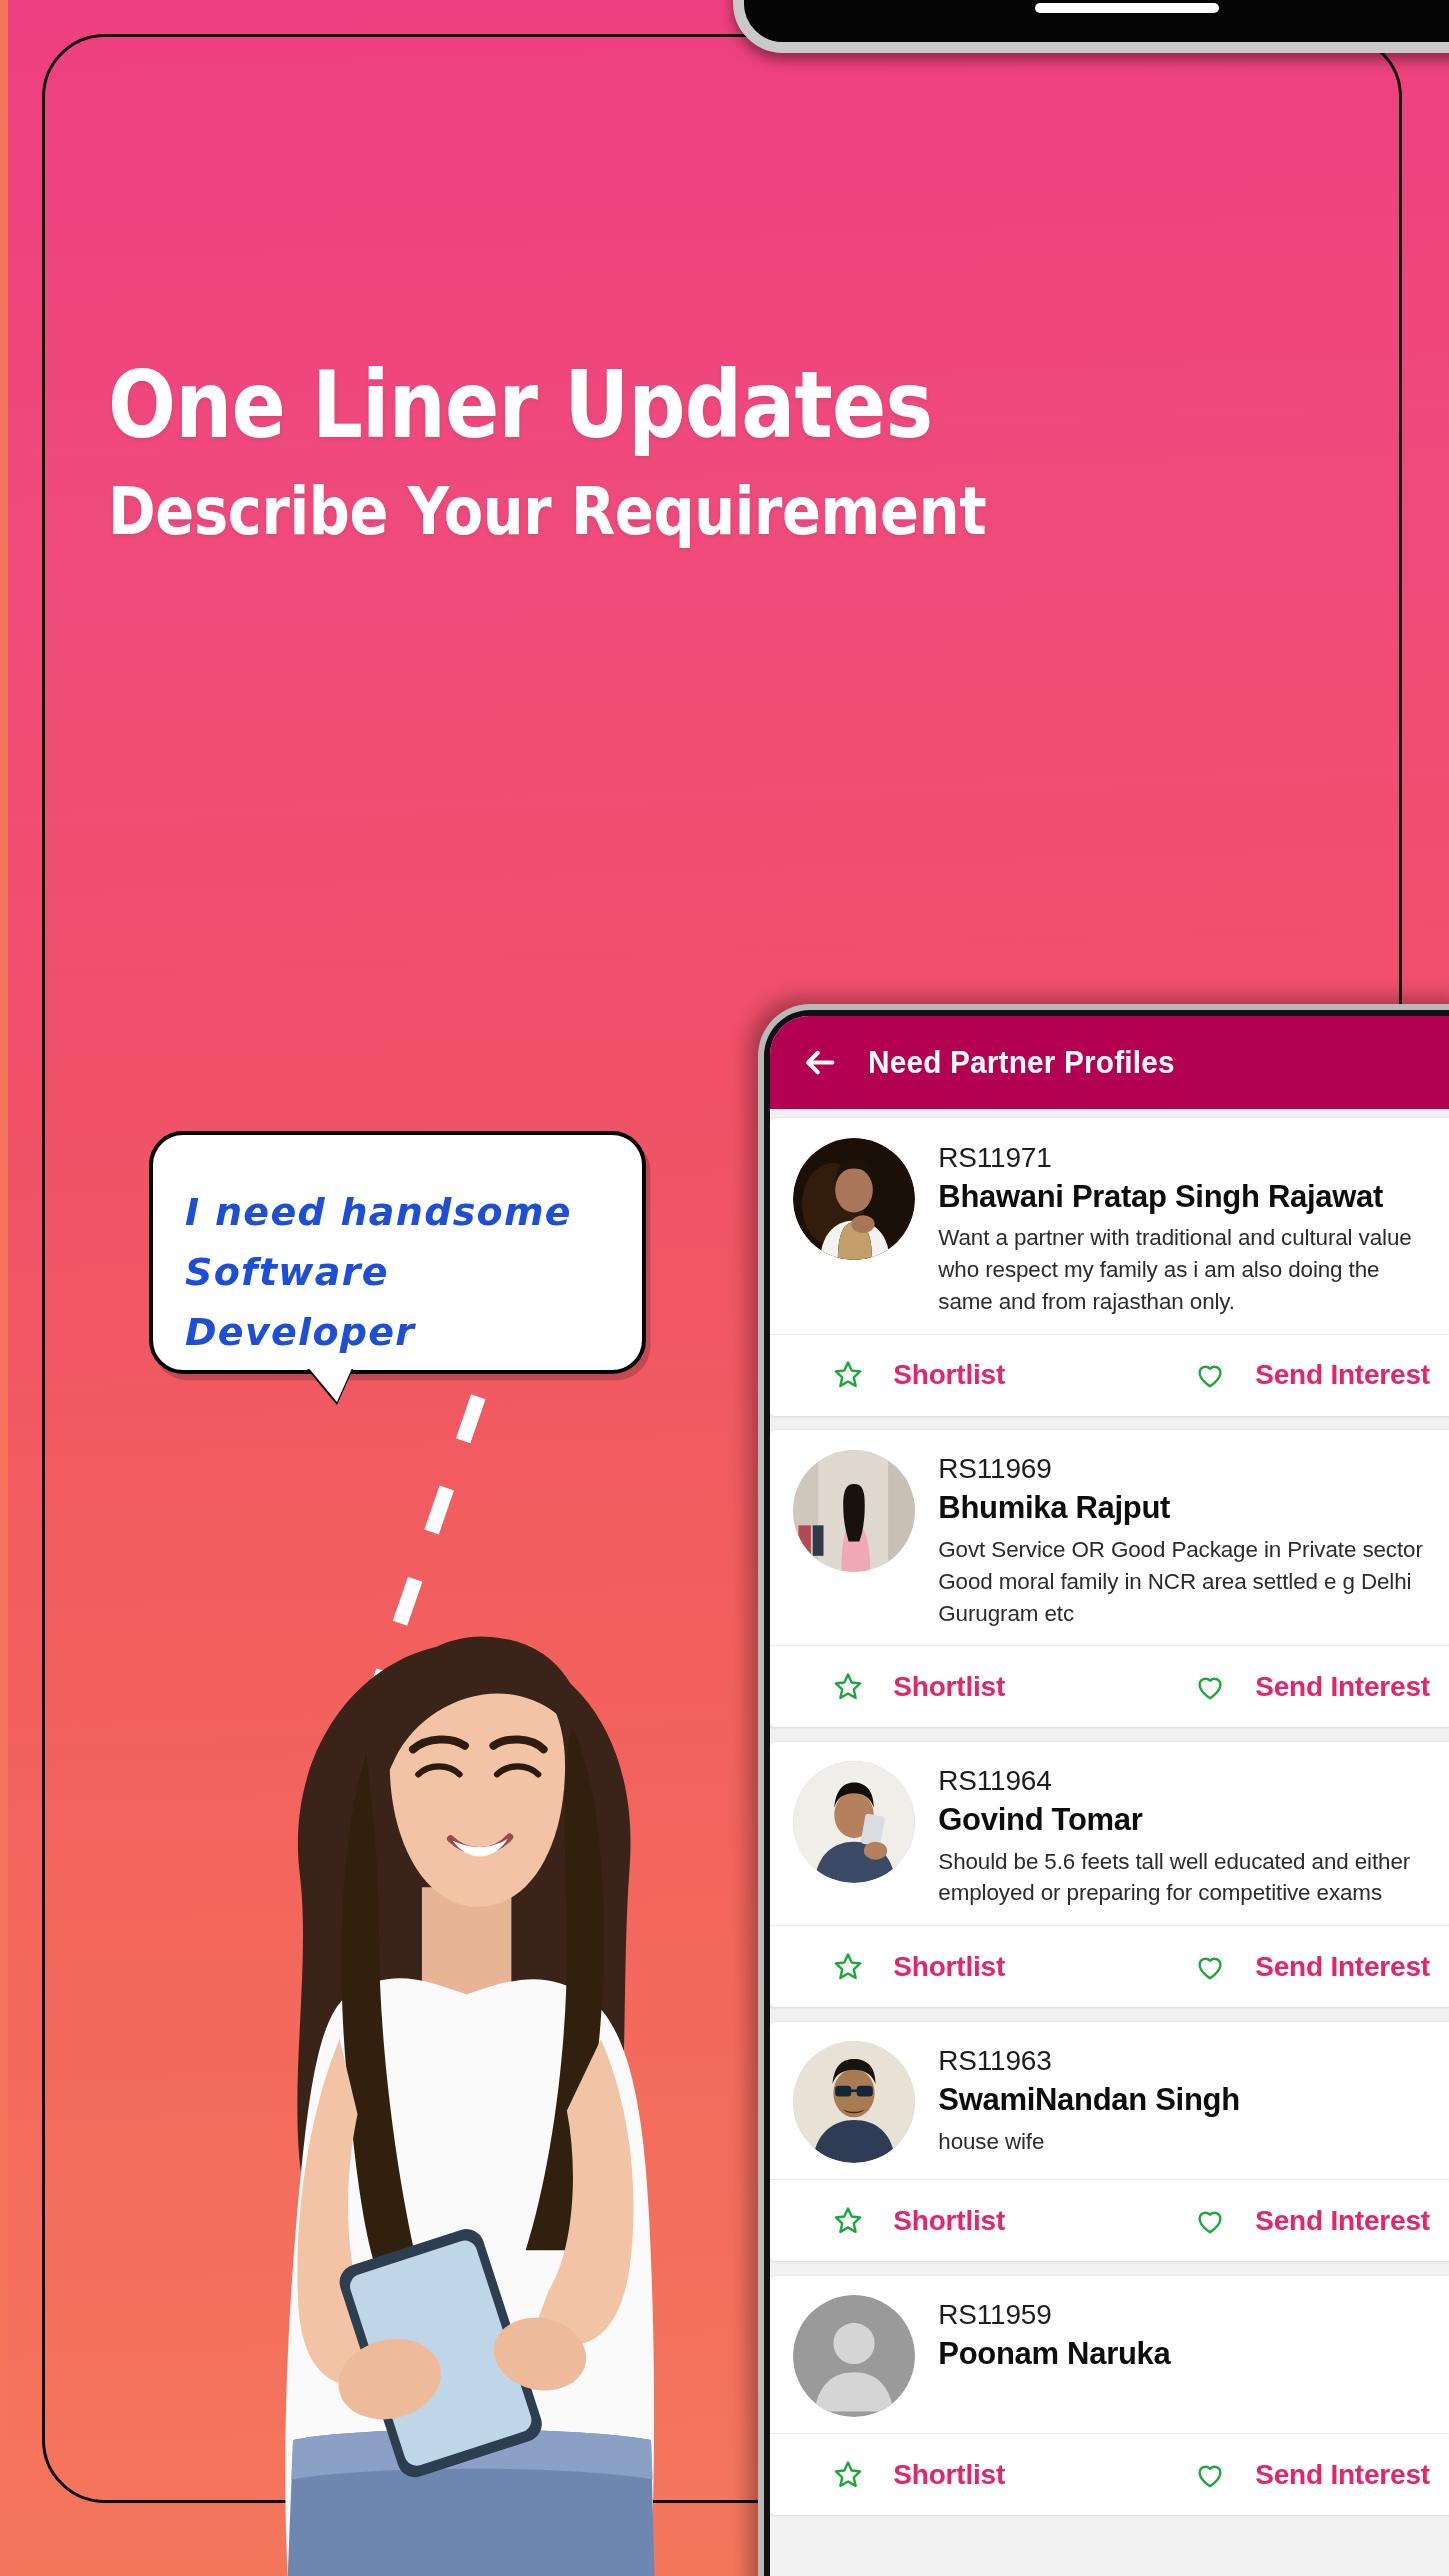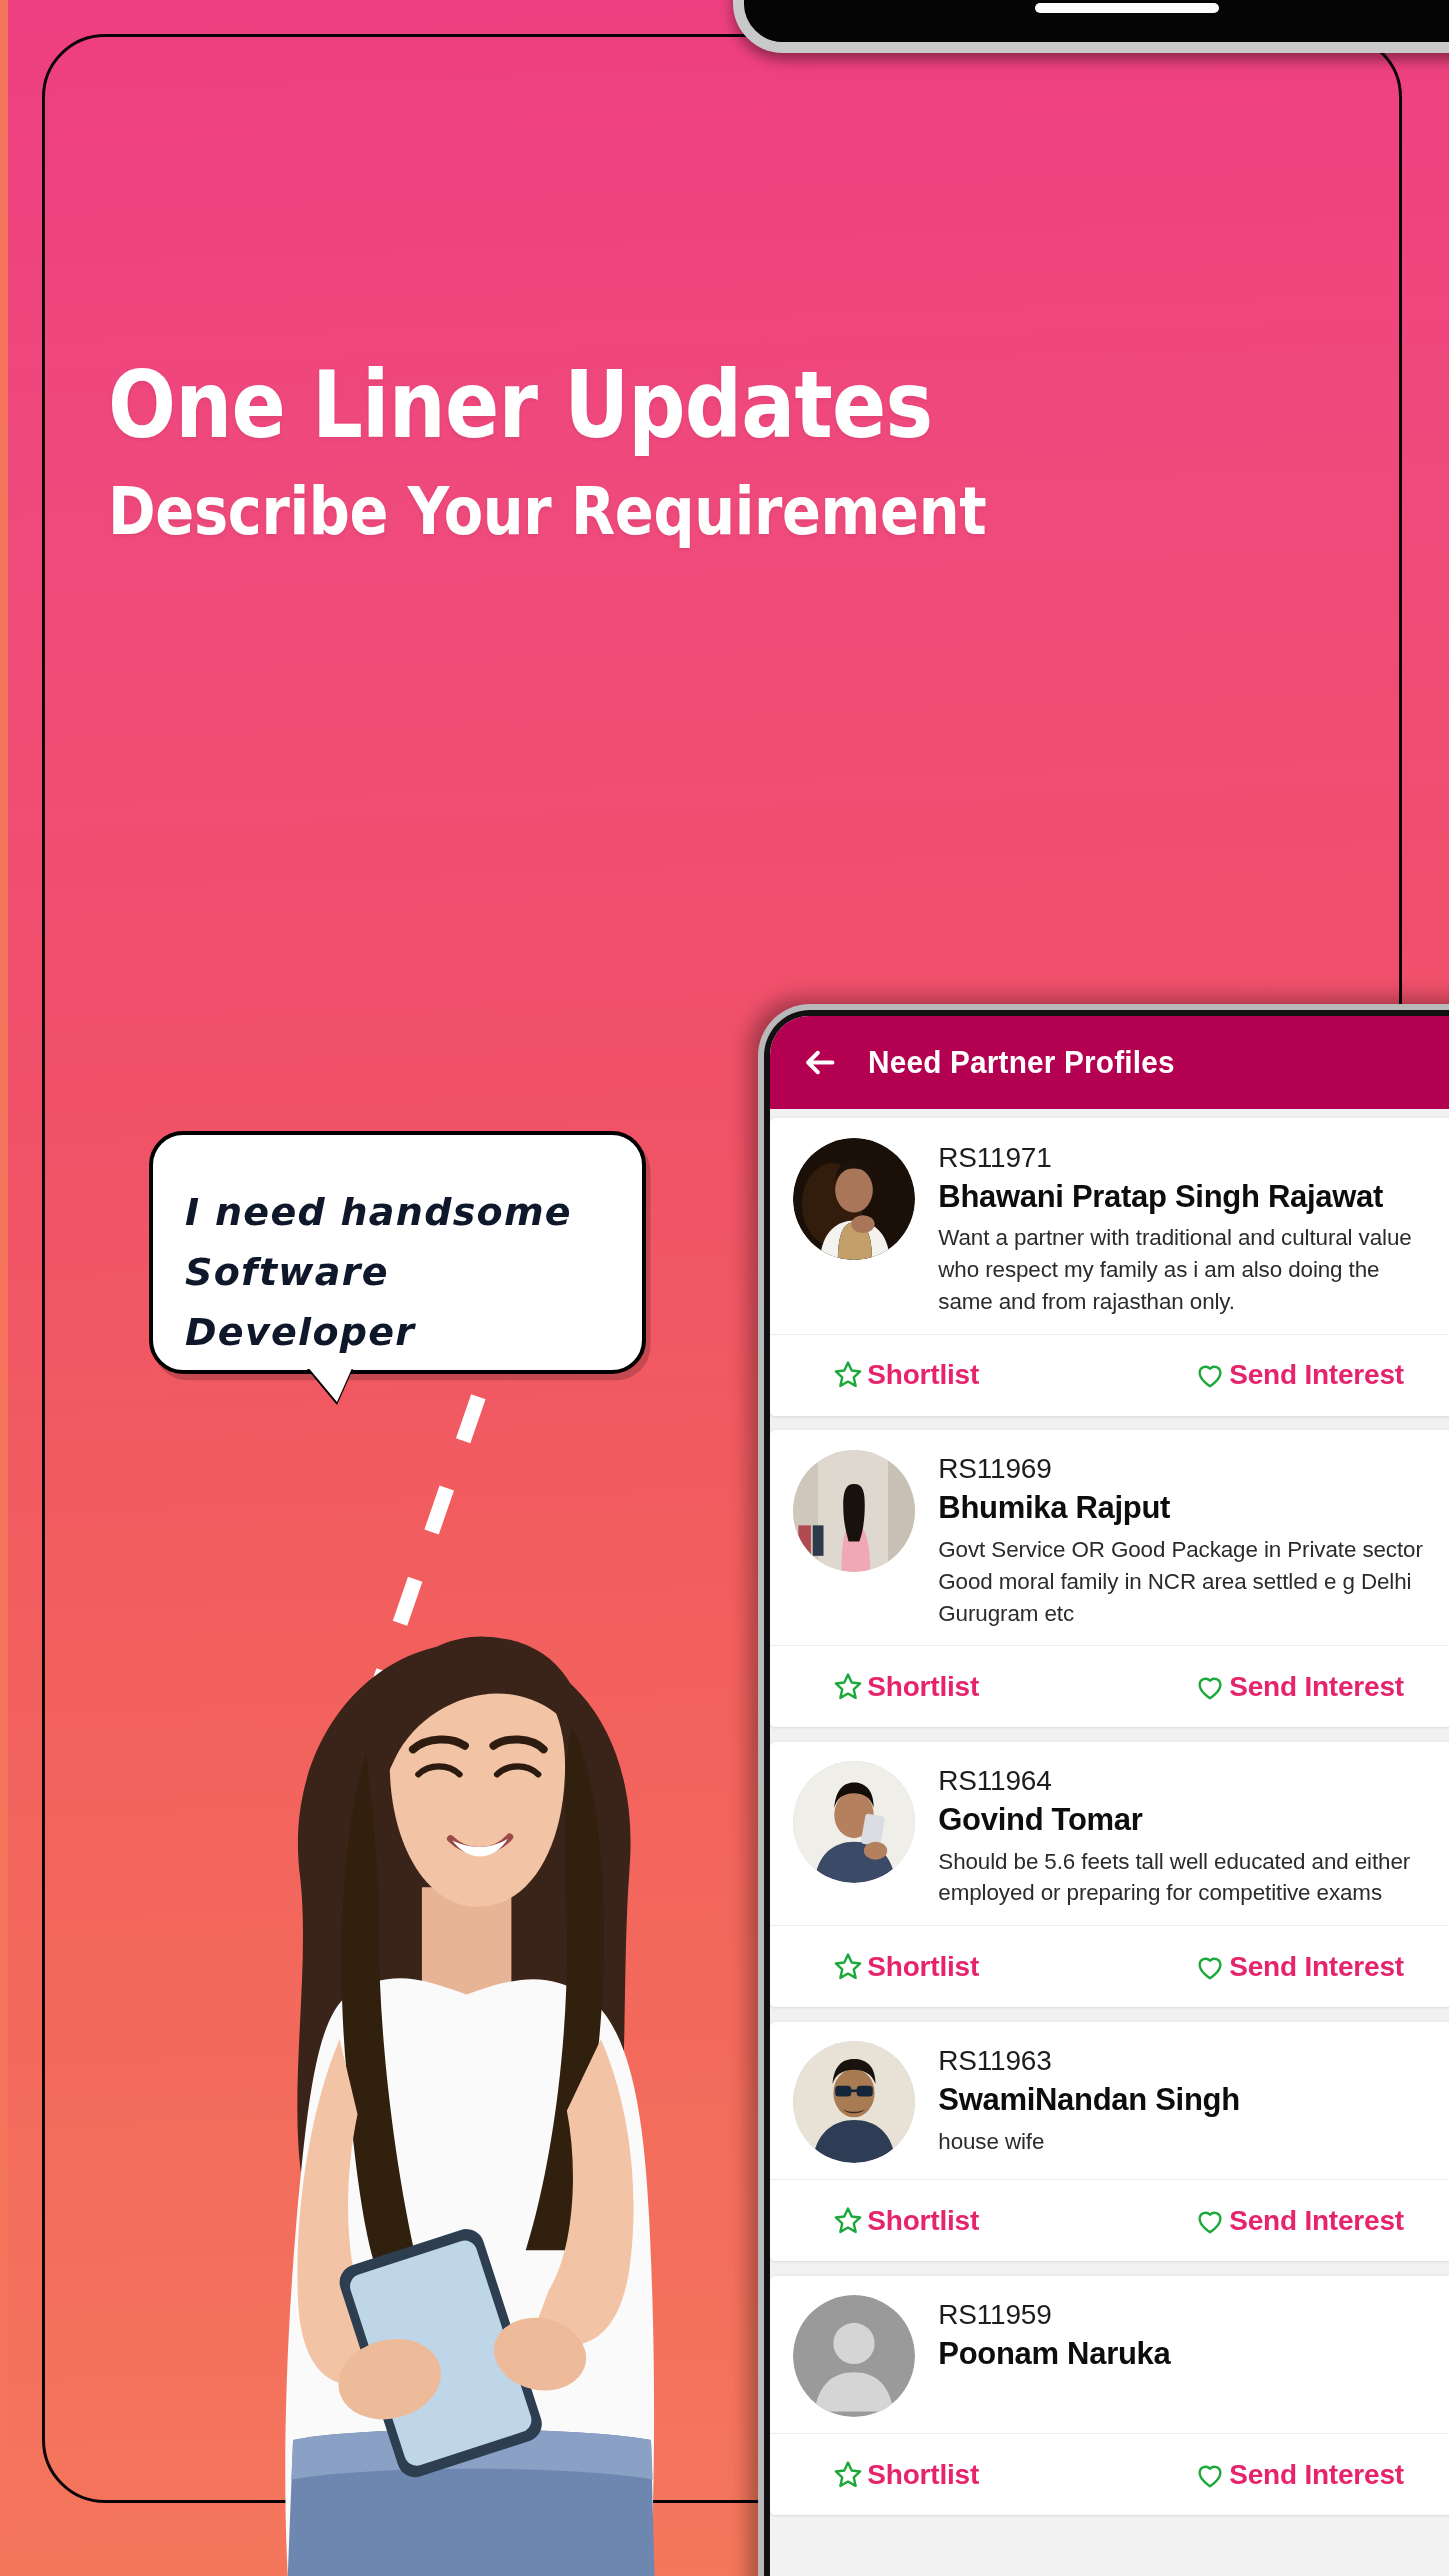--- a/index.html
+++ b/index.html
@@ -113,21 +113,21 @@
   .bubble-text {
     position: absolute;
     left: 32px;
     top: 47px;
     right: 18px;
     font-family: "DejaVu Sans", sans-serif;
     font-style: italic;
     font-weight: 700;
     font-size: 38px;
     line-height: 1.58;
-    color: #0f172a;
+    color: #1d4ed8;
     letter-spacing: 1.3px;
     white-space: pre-line;
   }
   .bubble-tail {
     position: absolute;
     left: 154px;
     bottom: -32px;
     width: 0; height: 0;
     border-left: 30px solid transparent;
     border-right: 16px solid transparent;
@@ -258,21 +258,21 @@
   }
   .card-actions {
     display: flex;
     border-top: 1.8px solid #ececec;
     height: 82px;
   }
   .action {
     flex: 1 1 50%;
     display: flex;
     align-items: center;
-    gap: 2px;
+    gap: 28px;
     padding-left: 61px;
     cursor: pointer;
   }
   .action-label {
     font-size: 28px;
     font-weight: 700;
     color: #E6246B;
     letter-spacing: -0.2px;
     white-space: nowrap;
   }

